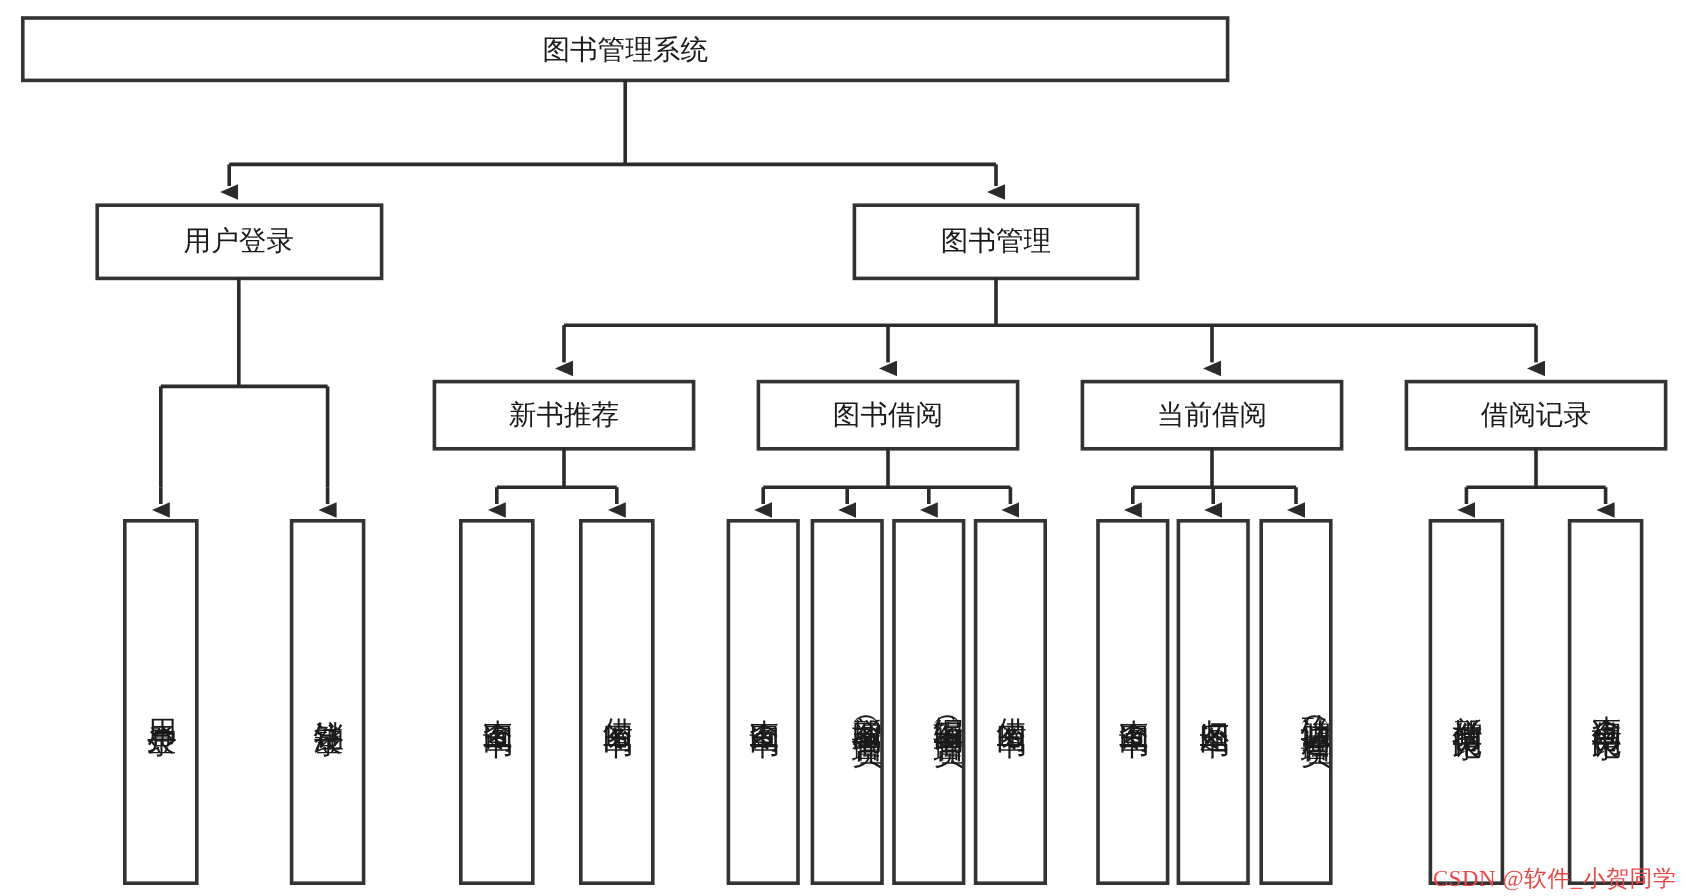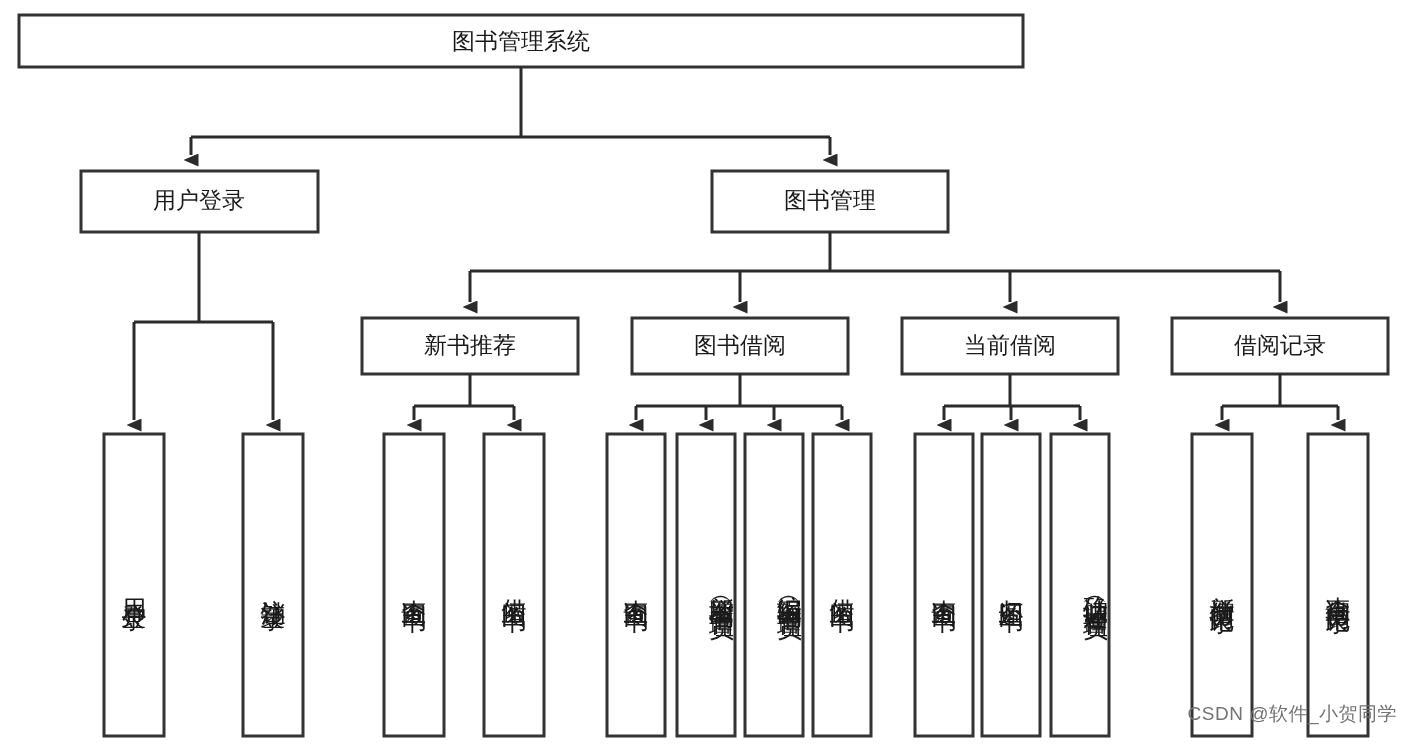--- a/index.html
+++ b/index.html
@@ -60,24 +60,24 @@
     justify-content: center;
     pointer-events: none;
     white-space: nowrap;
   }
   .leaf-label.centered {
     align-items: center;
   }
   .watermark {
     position: absolute;
     right: 8px;
-    bottom: 20px;
-    font-family: Liberation Sans, sans-serif;
+    bottom: 2px;
+    font-family: Liberation Serif, serif;
     font-size: 19px;
-    color: #737373;
+    color: #ef4444;
     letter-spacing: 0.5px;
     white-space: nowrap;
   }
 </style>
 </head>
 <body>
 
 <div id="diagram-root">
 
   <svg class="flow" viewBox="0 0 1405 747">

